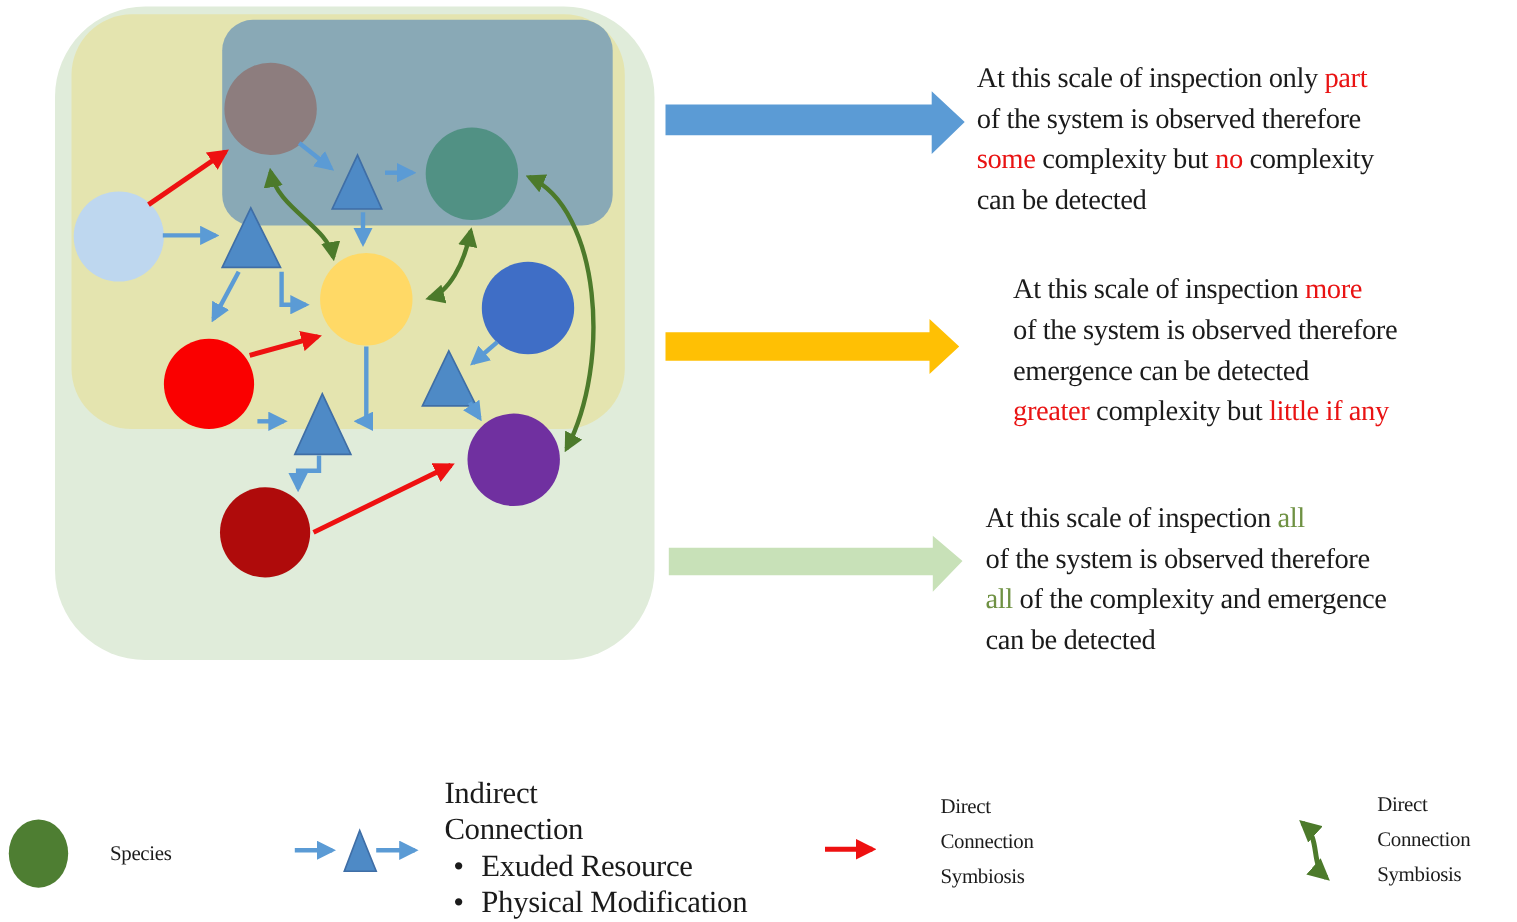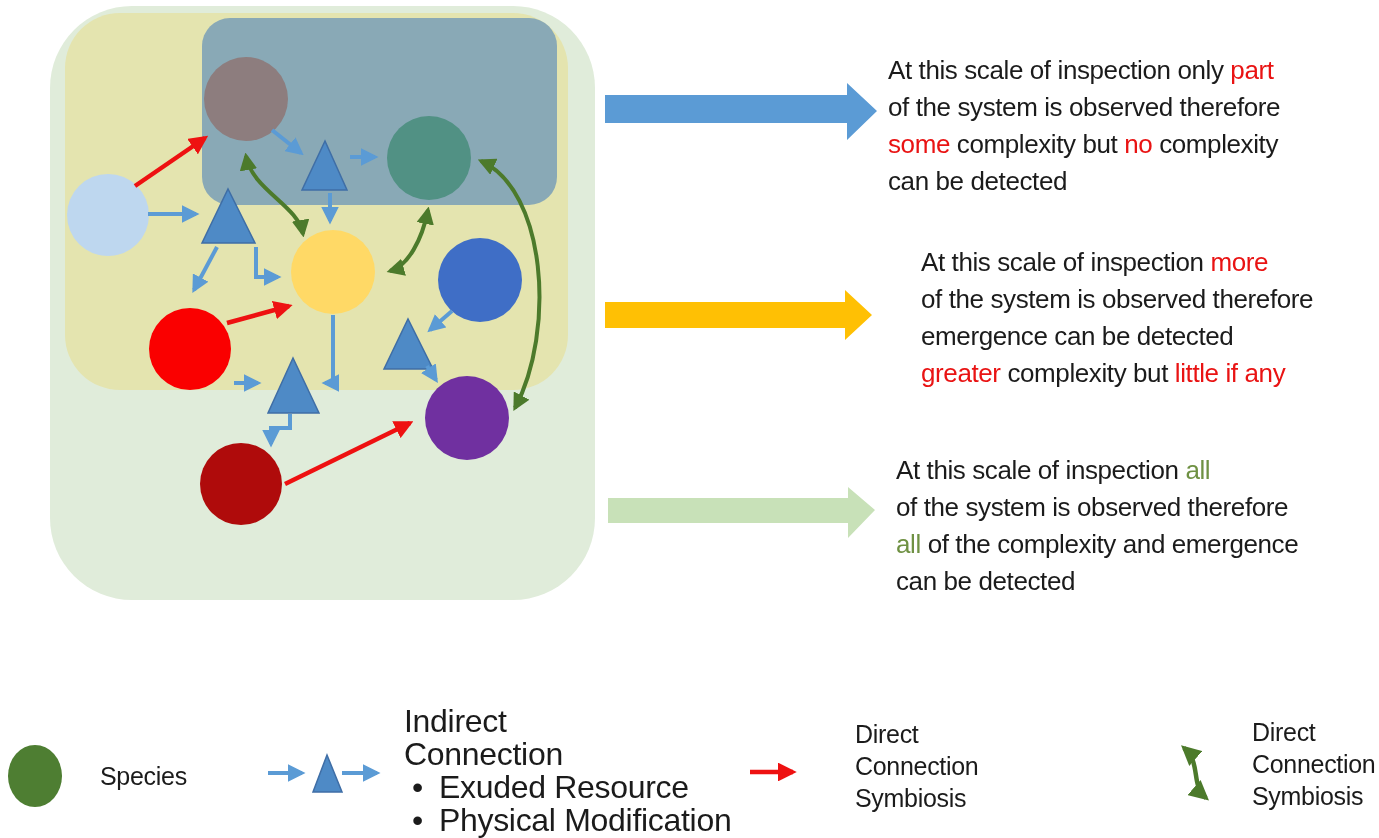--- a/index.html
+++ b/index.html
@@ -1,29 +1,29 @@
 <!DOCTYPE html>
 <html style="--c-text: #1b1b1b; --c-em_red: #e91313; --c-em_green: #6f9143; --c-zone_outer: #e0ecda; --c-zone_mid: #e4e4af; --c-zone_inner: #89a9b6; --c-node_gray: #8d7d7e; --c-node_teal: #519184; --c-node_lightblue: #bed7ef; --c-node_yellow: #ffd966; --c-node_blue: #3f6ec6; --c-node_red: #fa0000; --c-node_darkred: #af0b0b; --c-node_purple: #7030a0; --c-legend_species_green: #4e7e32; --c-connector_blue: #5b9bd5; --c-triangle_blue: #4e8ac6; --c-triangle_border: #3f6ea6; --c-connector_red: #ee1111; --c-connector_green: #4c7a2b; --c-scale_arrow_blue: #5b9bd5; --c-scale_arrow_orange: #ffc004; --c-scale_arrow_green: #c8e1b8;"><head>
 <meta charset="utf-8">
 <style>
   html,body { margin:0; padding:0; background:#ffffff; }
   .canvas {
     position:relative; width:1379px; height:838px; background:#ffffff;
-    font-family:Liberation Sans, sans-serif; overflow:hidden;
+    font-family:Liberation Serif, serif; overflow:hidden;
   }
   .canvas svg { position:absolute; left:0; top:0; }
   .ann {
     position:absolute; font-size:26px; line-height:37px;
     letter-spacing:-0.4px; color:var(--c-text,#1b1b1b);
   }
   .ann-line { white-space:nowrap; }
   .em-red  { color:var(--c-em_red,#e91313); }
   .em-green{ color:var(--c-em_green,#6f9143); }
   .legend-text {
-    position:absolute; font-size:25px; line-height:33px;
+    position:absolute; font-size:19px; line-height:33px;
     letter-spacing:-0.3px; color:var(--c-text,#1b1b1b); white-space:nowrap;
   }
   .bullet-line { display:flex; gap:16px; padding-left:8px; }
 </style>
 </head>
 <body>
 
 <div class="canvas">
 
   <svg width="1379" height="838" viewBox="0 0 1379 838">
@@ -116,21 +116,21 @@
 
   <div class="ann" style="left:896px; top:452px;">
     <div class="ann-line"><span>At this scale of inspection </span><span class="em-green">all</span></div>
     <div class="ann-line"><span>of the system is observed therefore</span></div>
     <div class="ann-line"><span class="em-green">all</span><span> of the complexity and emergence</span></div>
     <div class="ann-line"><span>can be detected</span></div>
   </div>
 
   <div class="legend-text" style="left:100px; top:760px;">Species</div>
 
-  <div class="legend-text" style="left:404px; top:705px; font-size:32px;">
+  <div class="legend-text" style="left:404px; top:705px; font-size:28px;">
     <div>Indirect</div>
     <div>Connection</div>
     <div class="bullet-line">
         <span>•</span>
         <span>Exuded Resource</span>
       </div>
     <div class="bullet-line">
         <span>•</span>
         <span>Physical Modification</span>
       </div>

